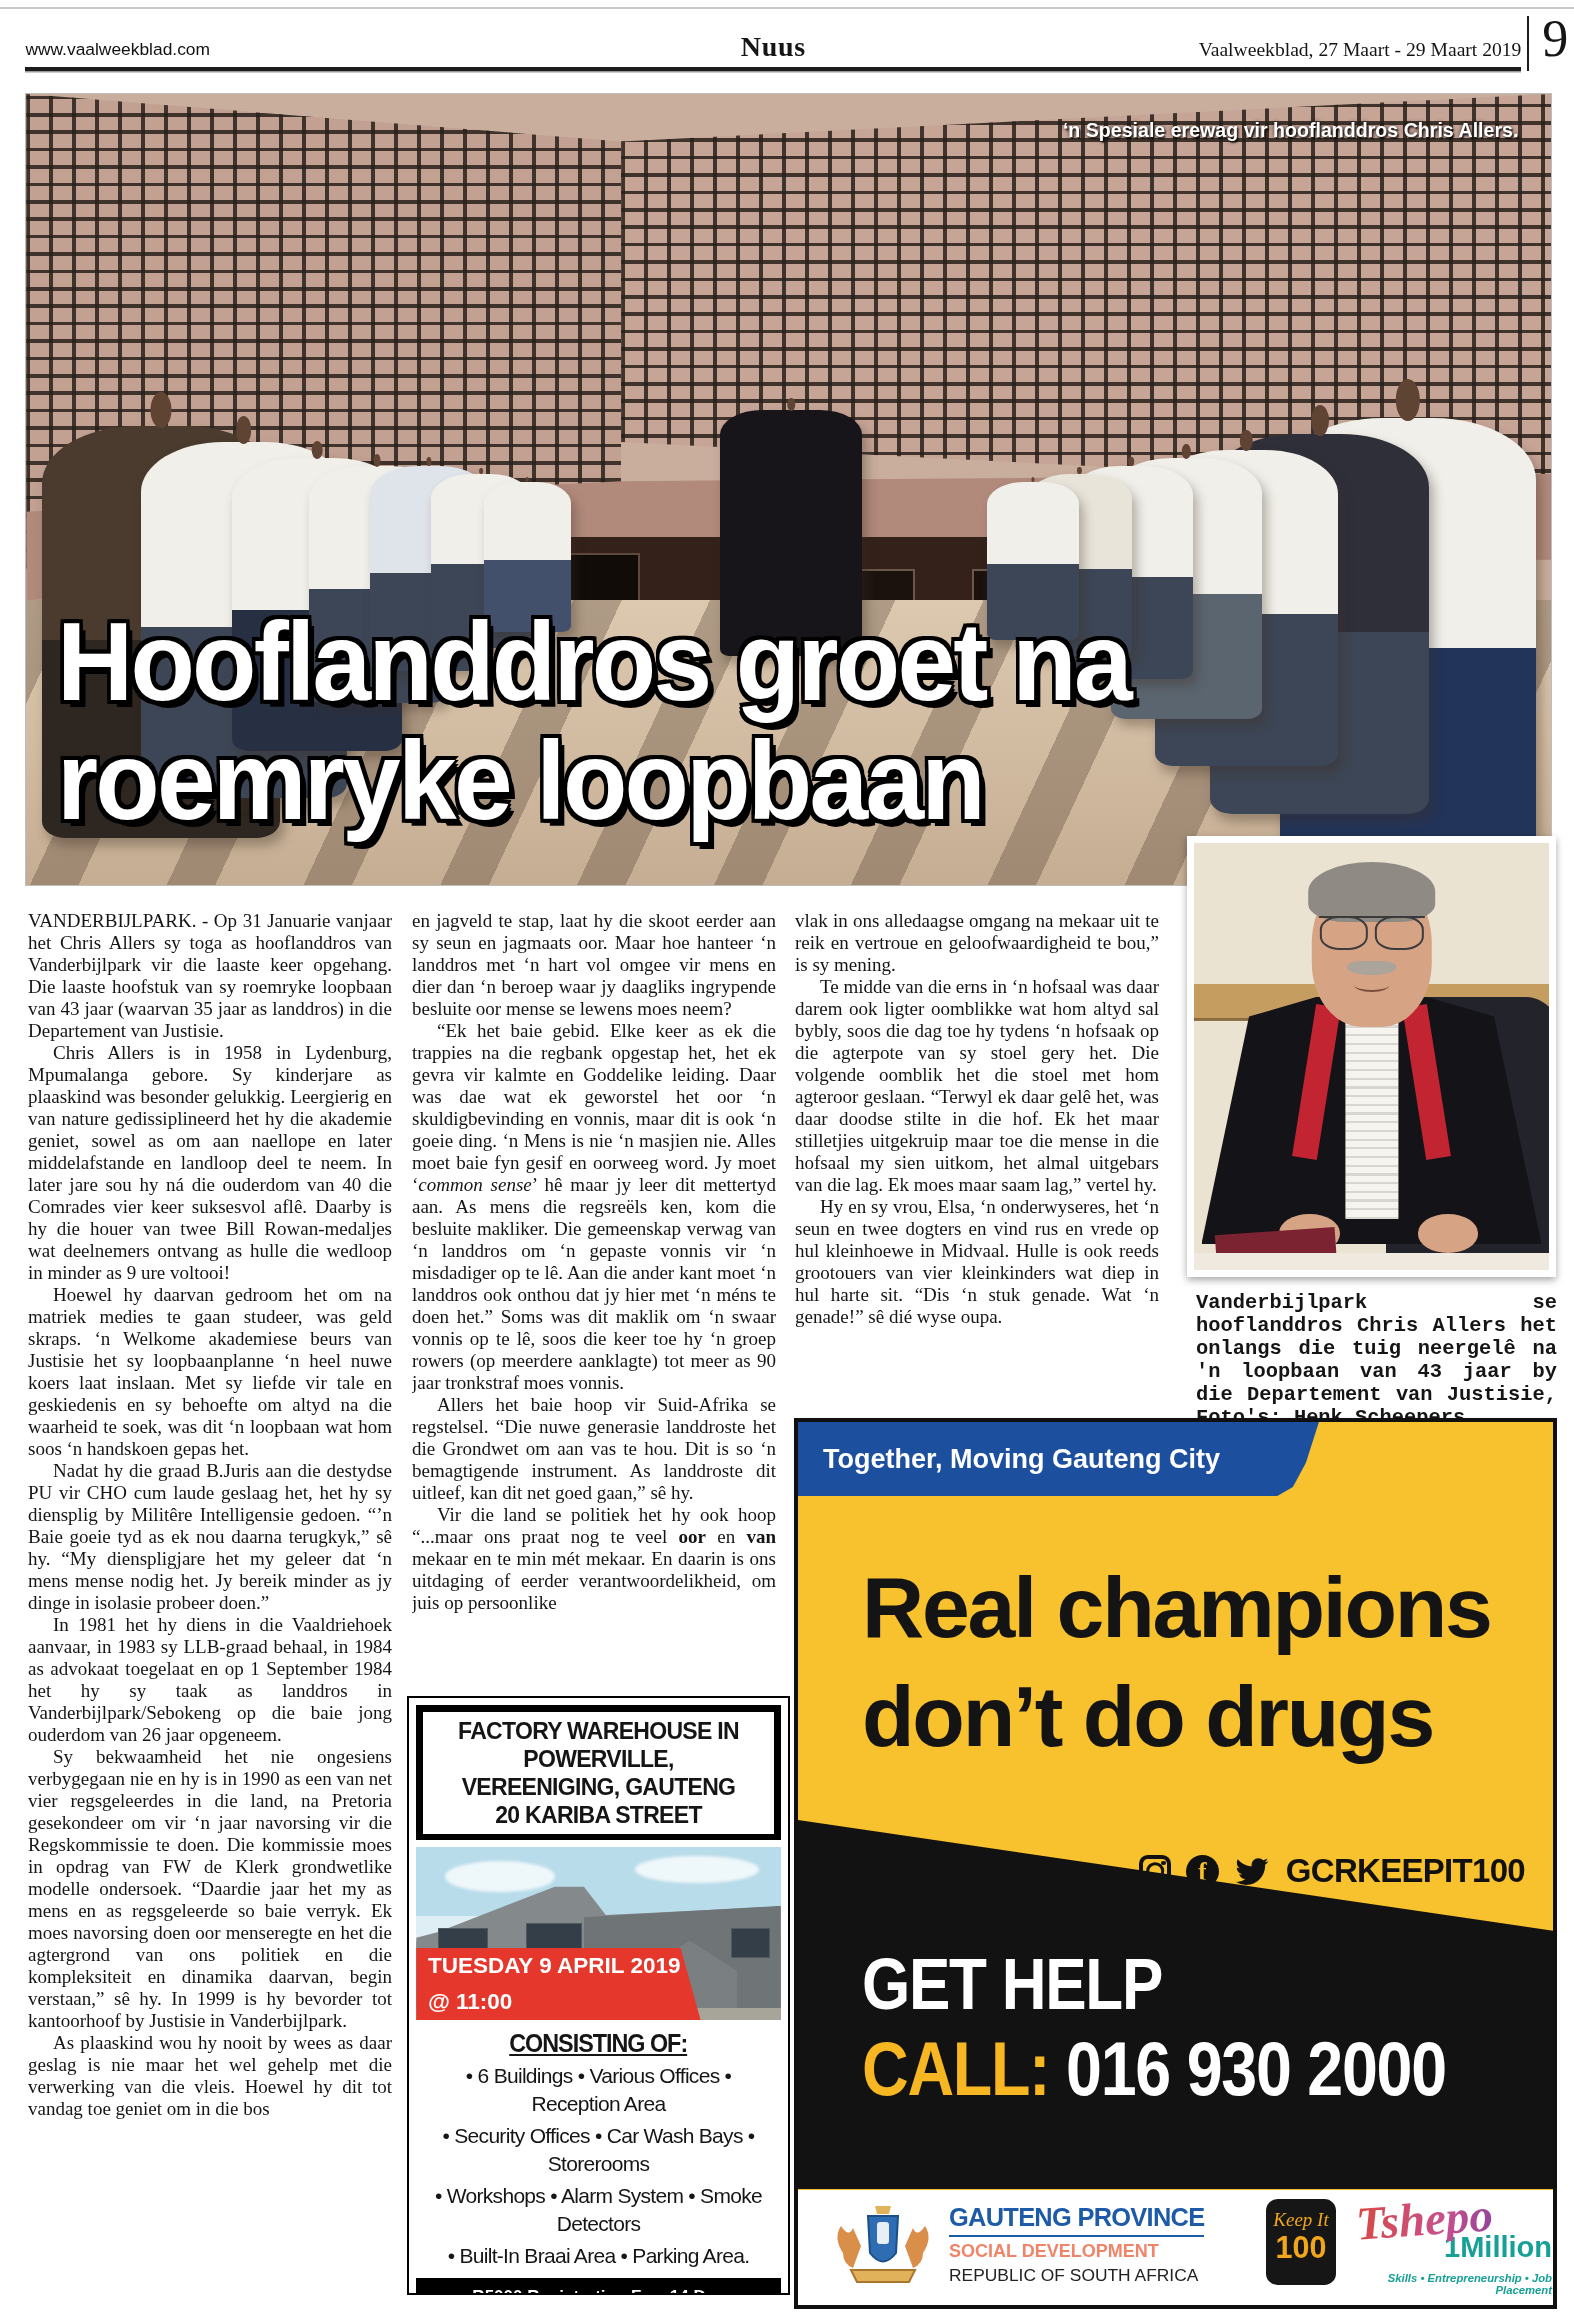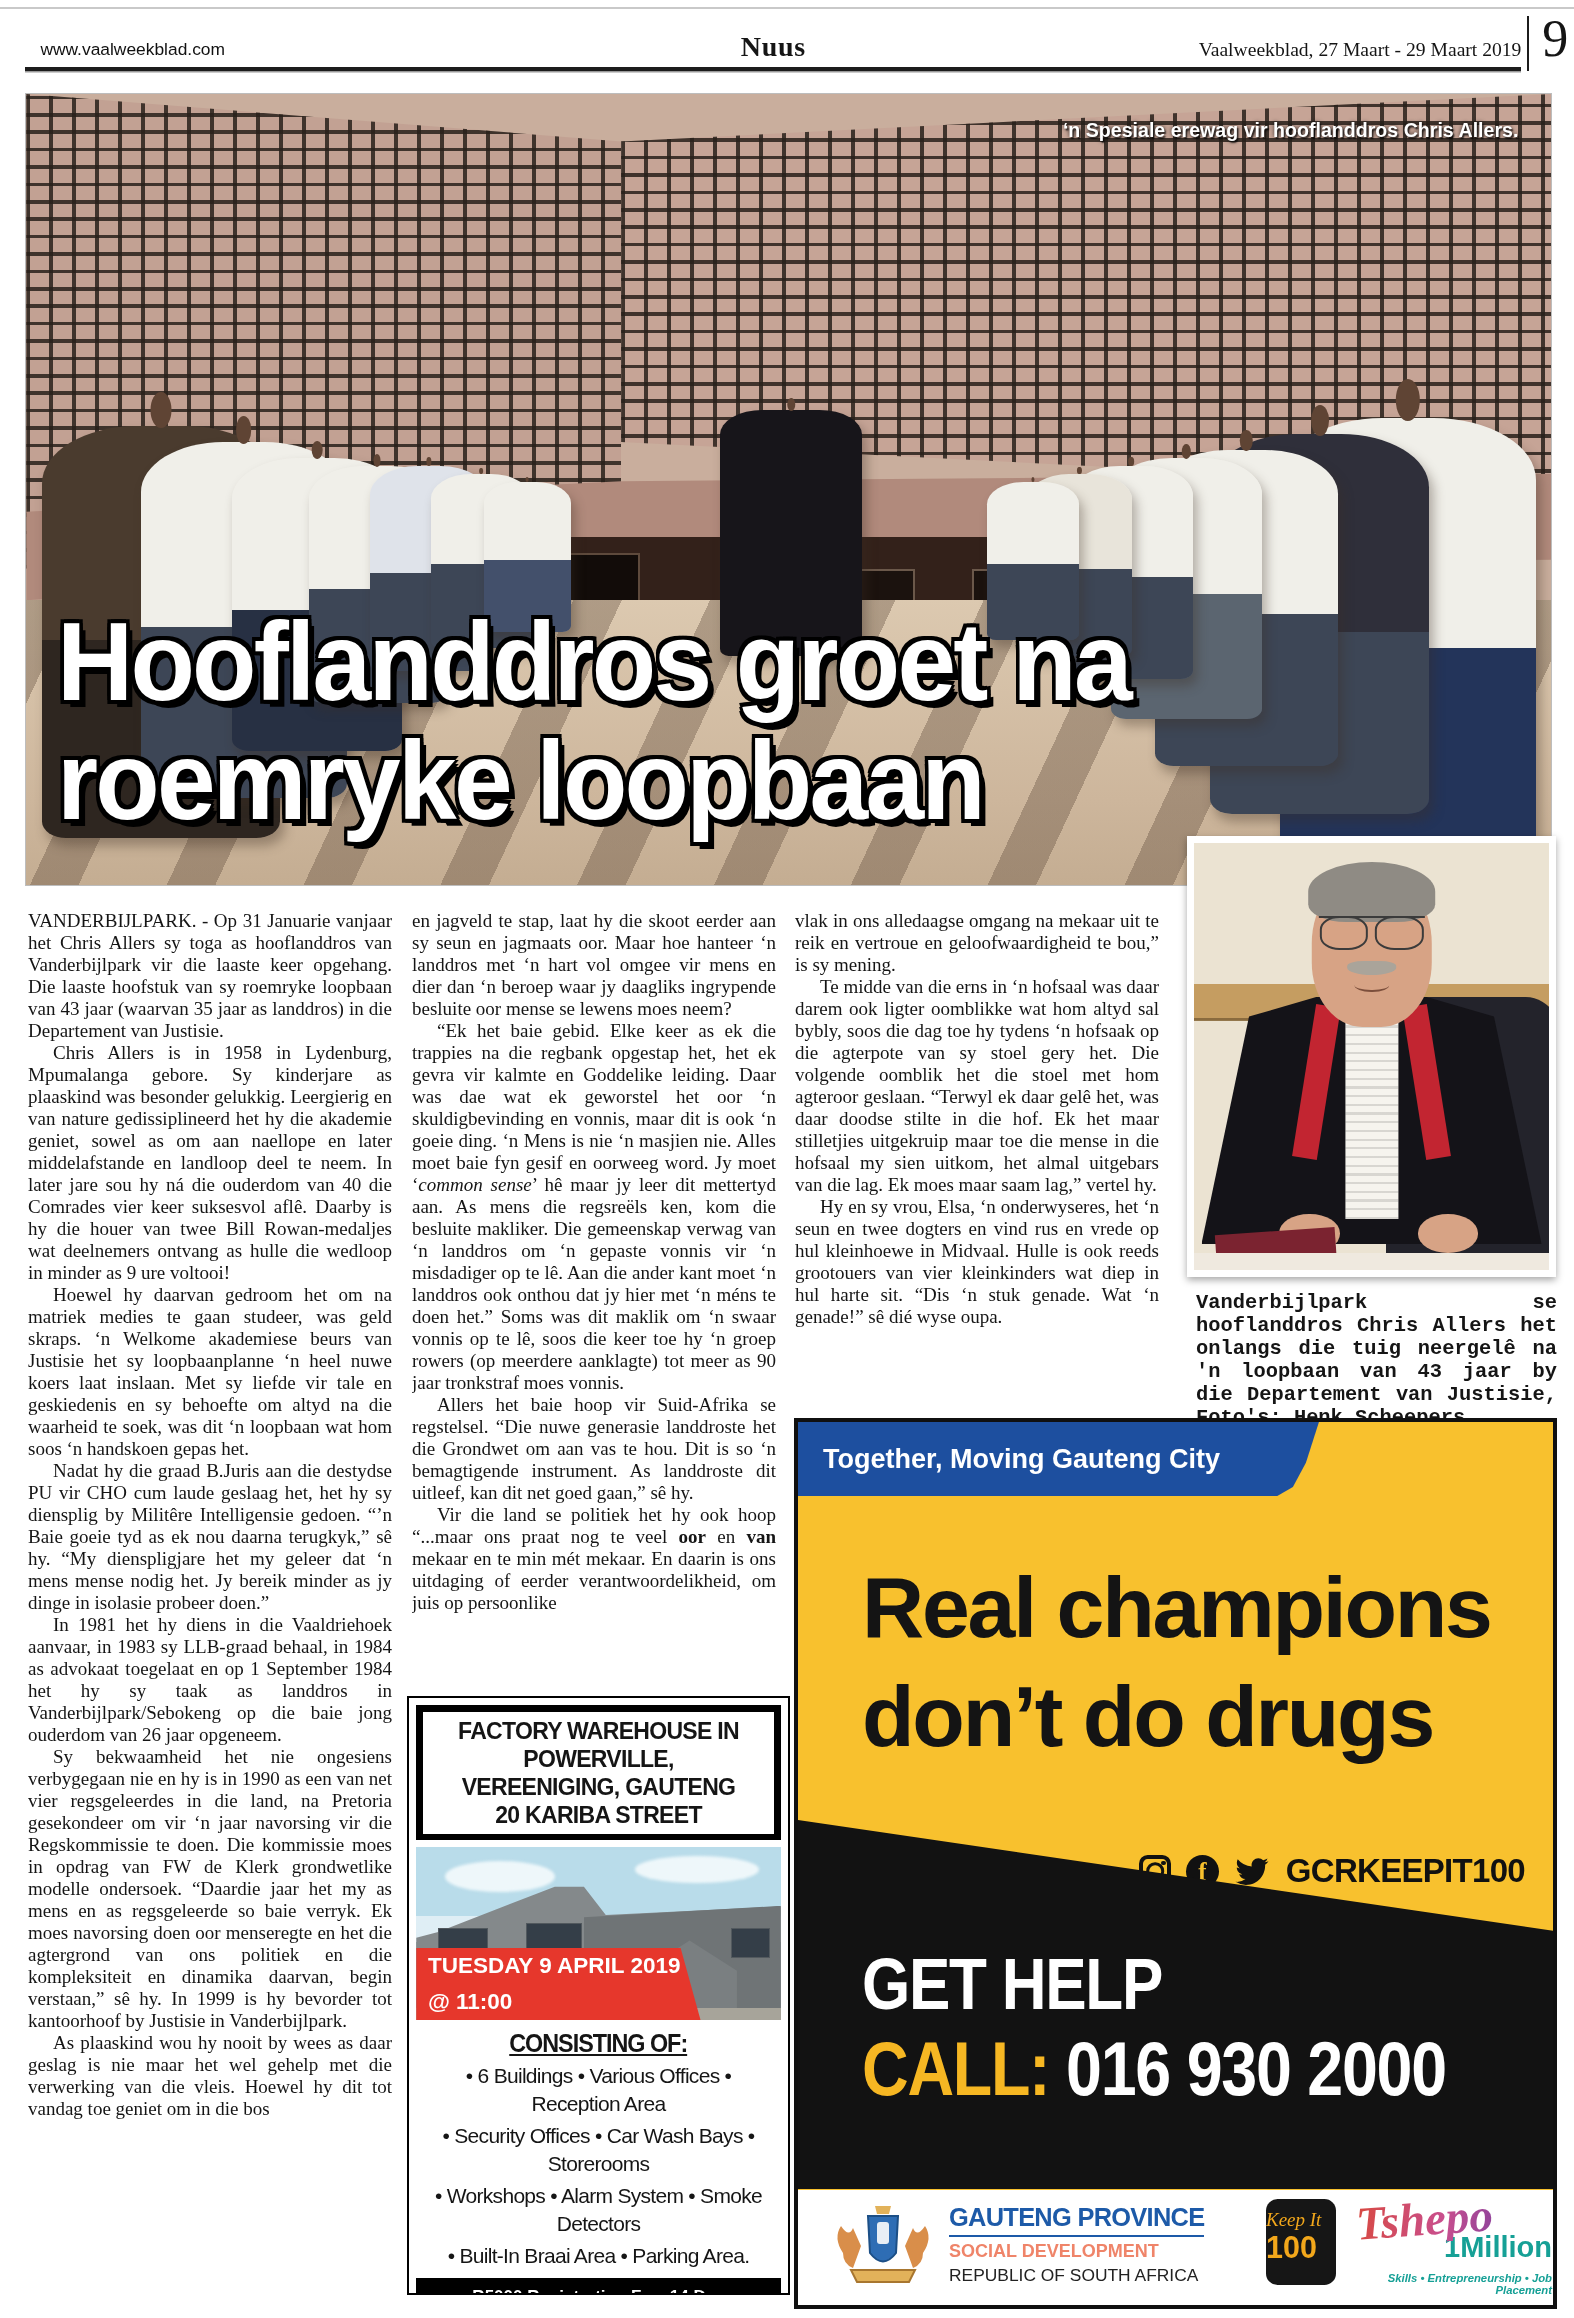--- a/index.html
+++ b/index.html
@@ -1,21 +1,21 @@
 <!DOCTYPE html>
 <html style="font-size:11.6px"><head>
 <meta charset="utf-8">
 <style>
   html,body{margin:0;padding:0;background:#fff;}
   .page{position:relative;width:1574px;height:2319px;background:#fff;overflow:hidden;
         font-family:"Liberation Serif", serif;color:#151515;}
   
   .topline{position:absolute;left:0;top:7.3px;width:1574px;height:1.5px;background:#c9c9c9;}
   .masthead{position:absolute;left:25.4px;top:26px;width:1496px;height:38px;}
-  .site-url{position:absolute;left:15px;bottom:4.4px;font-family:"Liberation Sans",sans-serif;font-size:17.4px;color:#111;}
+  .site-url{position:absolute;left:0;bottom:4.4px;font-family:"Liberation Sans",sans-serif;font-size:17.4px;color:#111;}
   .section-name{position:absolute;left:50%;transform:translateX(-50%);bottom:1.5px;font-weight:bold;font-size:28px;letter-spacing:0.7px;}
   .edition{position:absolute;right:0;bottom:2.9px;font-size:19.6px;margin-top:27px;}
   .head-rule{position:absolute;left:25.4px;top:67px;width:1496px;height:3.6px;background:#1c1c1c;box-shadow:0 1.5px 0 #9a9a9a;}
   .head-vline{position:absolute;left:1527px;top:16px;width:2.2px;height:55px;background:#1c1c1c;}
   .page-number{position:absolute;right:5.8px;top:10.2px;font-size:52px;line-height:58px;font-family:"Liberation Serif",serif;}
   
   .lead-photo{position:absolute;left:25.4px;top:93px;width:1525px;height:791px;border:1.5px solid #bdbdbd;
               background:#c9ae9d;overflow:hidden;}
   .wall-left{position:absolute;left:0;top:0;width:39%;height:60%;background:#c2a193;
      background-image:repeating-linear-gradient(0deg,rgba(40,32,26,.85) 0 3.6px,transparent 3.6px 17.4px),
@@ -111,21 +111,21 @@
      transform:scaleX(.85);transform-origin:left;white-space:nowrap;}
   .gcr-calllabel{color:#f6b723;} .gcr-phone{color:#fff;}
   .gcr-logos{position:absolute;left:0;bottom:0;width:100%;height:115px;background:#fff;}
   .crest{position:absolute;left:25px;bottom:5.8px;}
   .prov{position:absolute;left:151px;top:13px;}
   .prov-name{font-weight:bold;font-size:25.4px;color:#1d5aa8;letter-spacing:-0.7px;border-bottom:2.9px solid #1d5aa8;
      padding-bottom:2.9px;}
   .prov-dept{font-weight:bold;font-size:18px;color:#ef8469;margin-top:4.4px;}
   .prov-country{font-size:17.4px;color:#222;margin-top:2.9px;}
   .keepit{position:absolute;left:468px;top:8.7px;width:70px;height:86px;background:#161616;border-radius:11.6px;
-     color:#f2a71b;}
+     text-align:center;color:#f2a71b;}
   .keepit-script{font-family:"Liberation Serif",serif;font-style:italic;font-size:19px;margin-top:10.2px;}
   .keepit-num{font-weight:bold;font-size:30.5px;line-height:32px;}
   .tshepo{position:absolute;left:558px;top:4.4px;width:196px;}
   .tshepo-name{font-family:"Liberation Serif",serif;font-style:italic;font-weight:bold;font-size:47px;line-height:47px;
      background:linear-gradient(100deg,#d8493f,#c94f8e 45%,#7b3fa0 80%,#2e6db4);
      -webkit-background-clip:text;background-clip:text;color:transparent;transform:rotate(-4deg);}
   .tshepo-num{font-weight:bold;font-size:29px;color:#16a096;margin-top:-10.2px;text-align:right;}
   .tshepo-tag{font-weight:bold;font-style:italic;font-size:11.3px;color:#16a096;margin-top:7.3px;text-align:right;}
   
   .vend{position:absolute;left:407px;top:1696px;width:383px;height:599px;border:2.2px solid #000;

